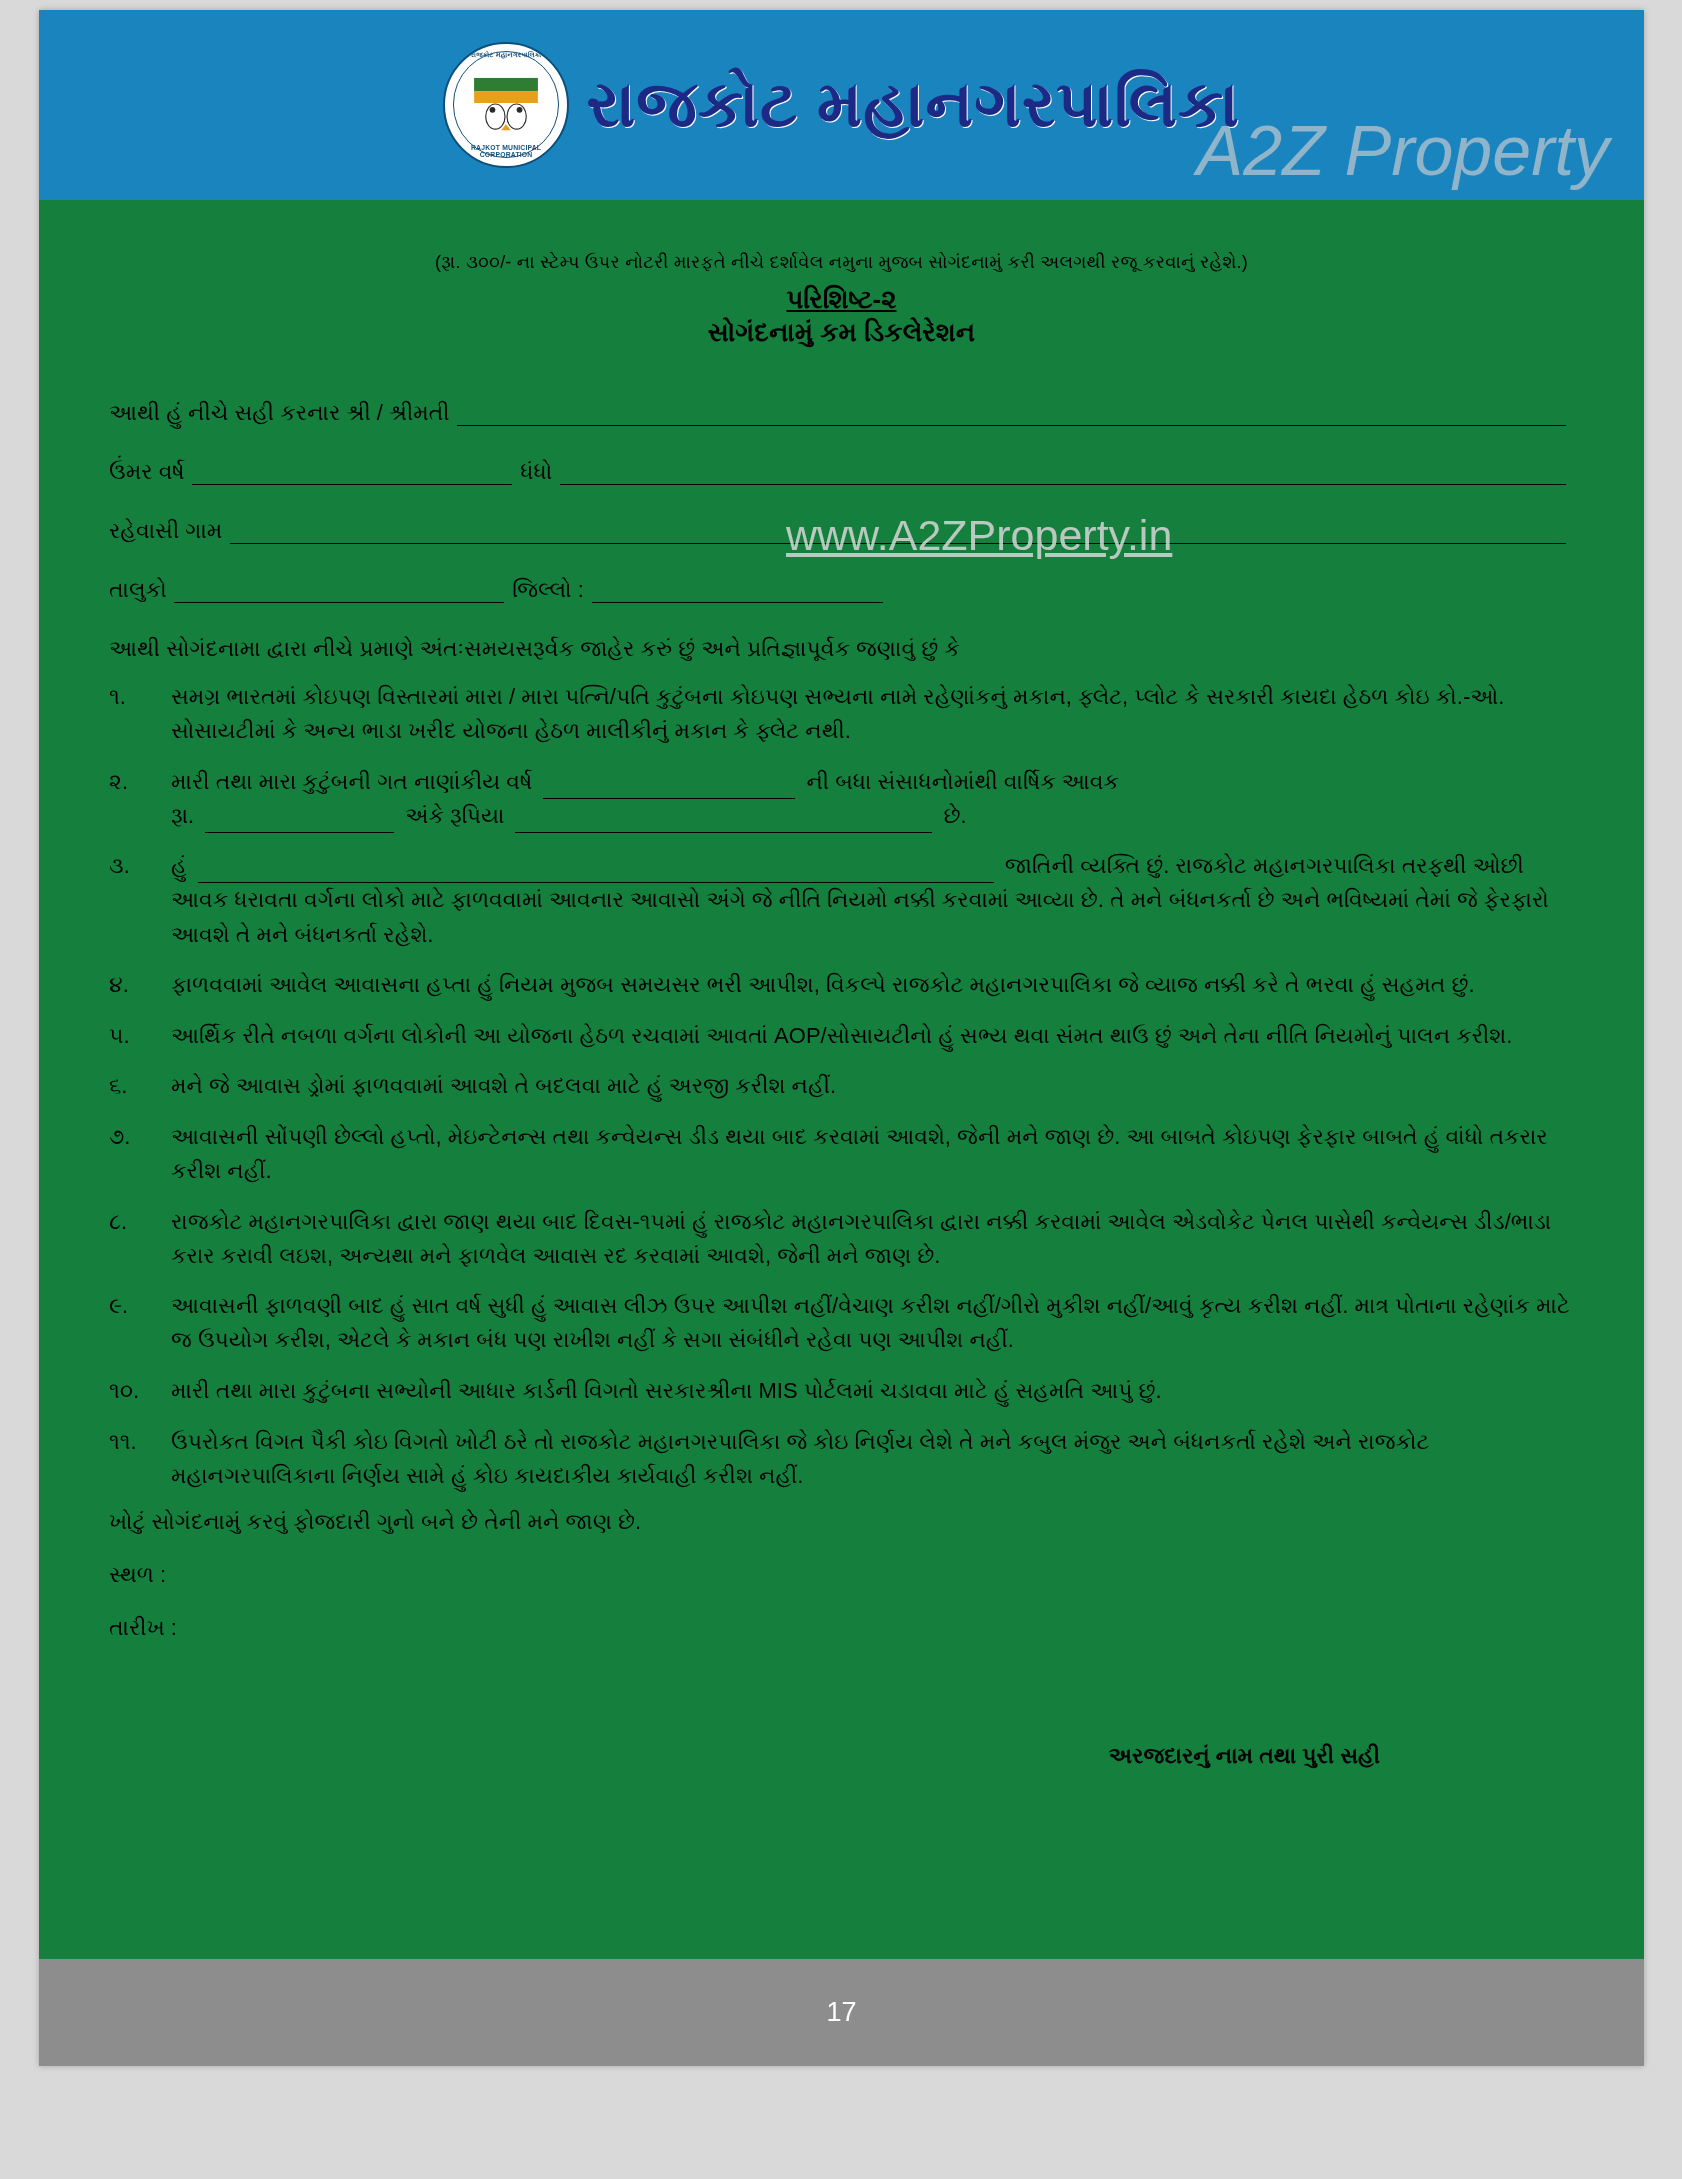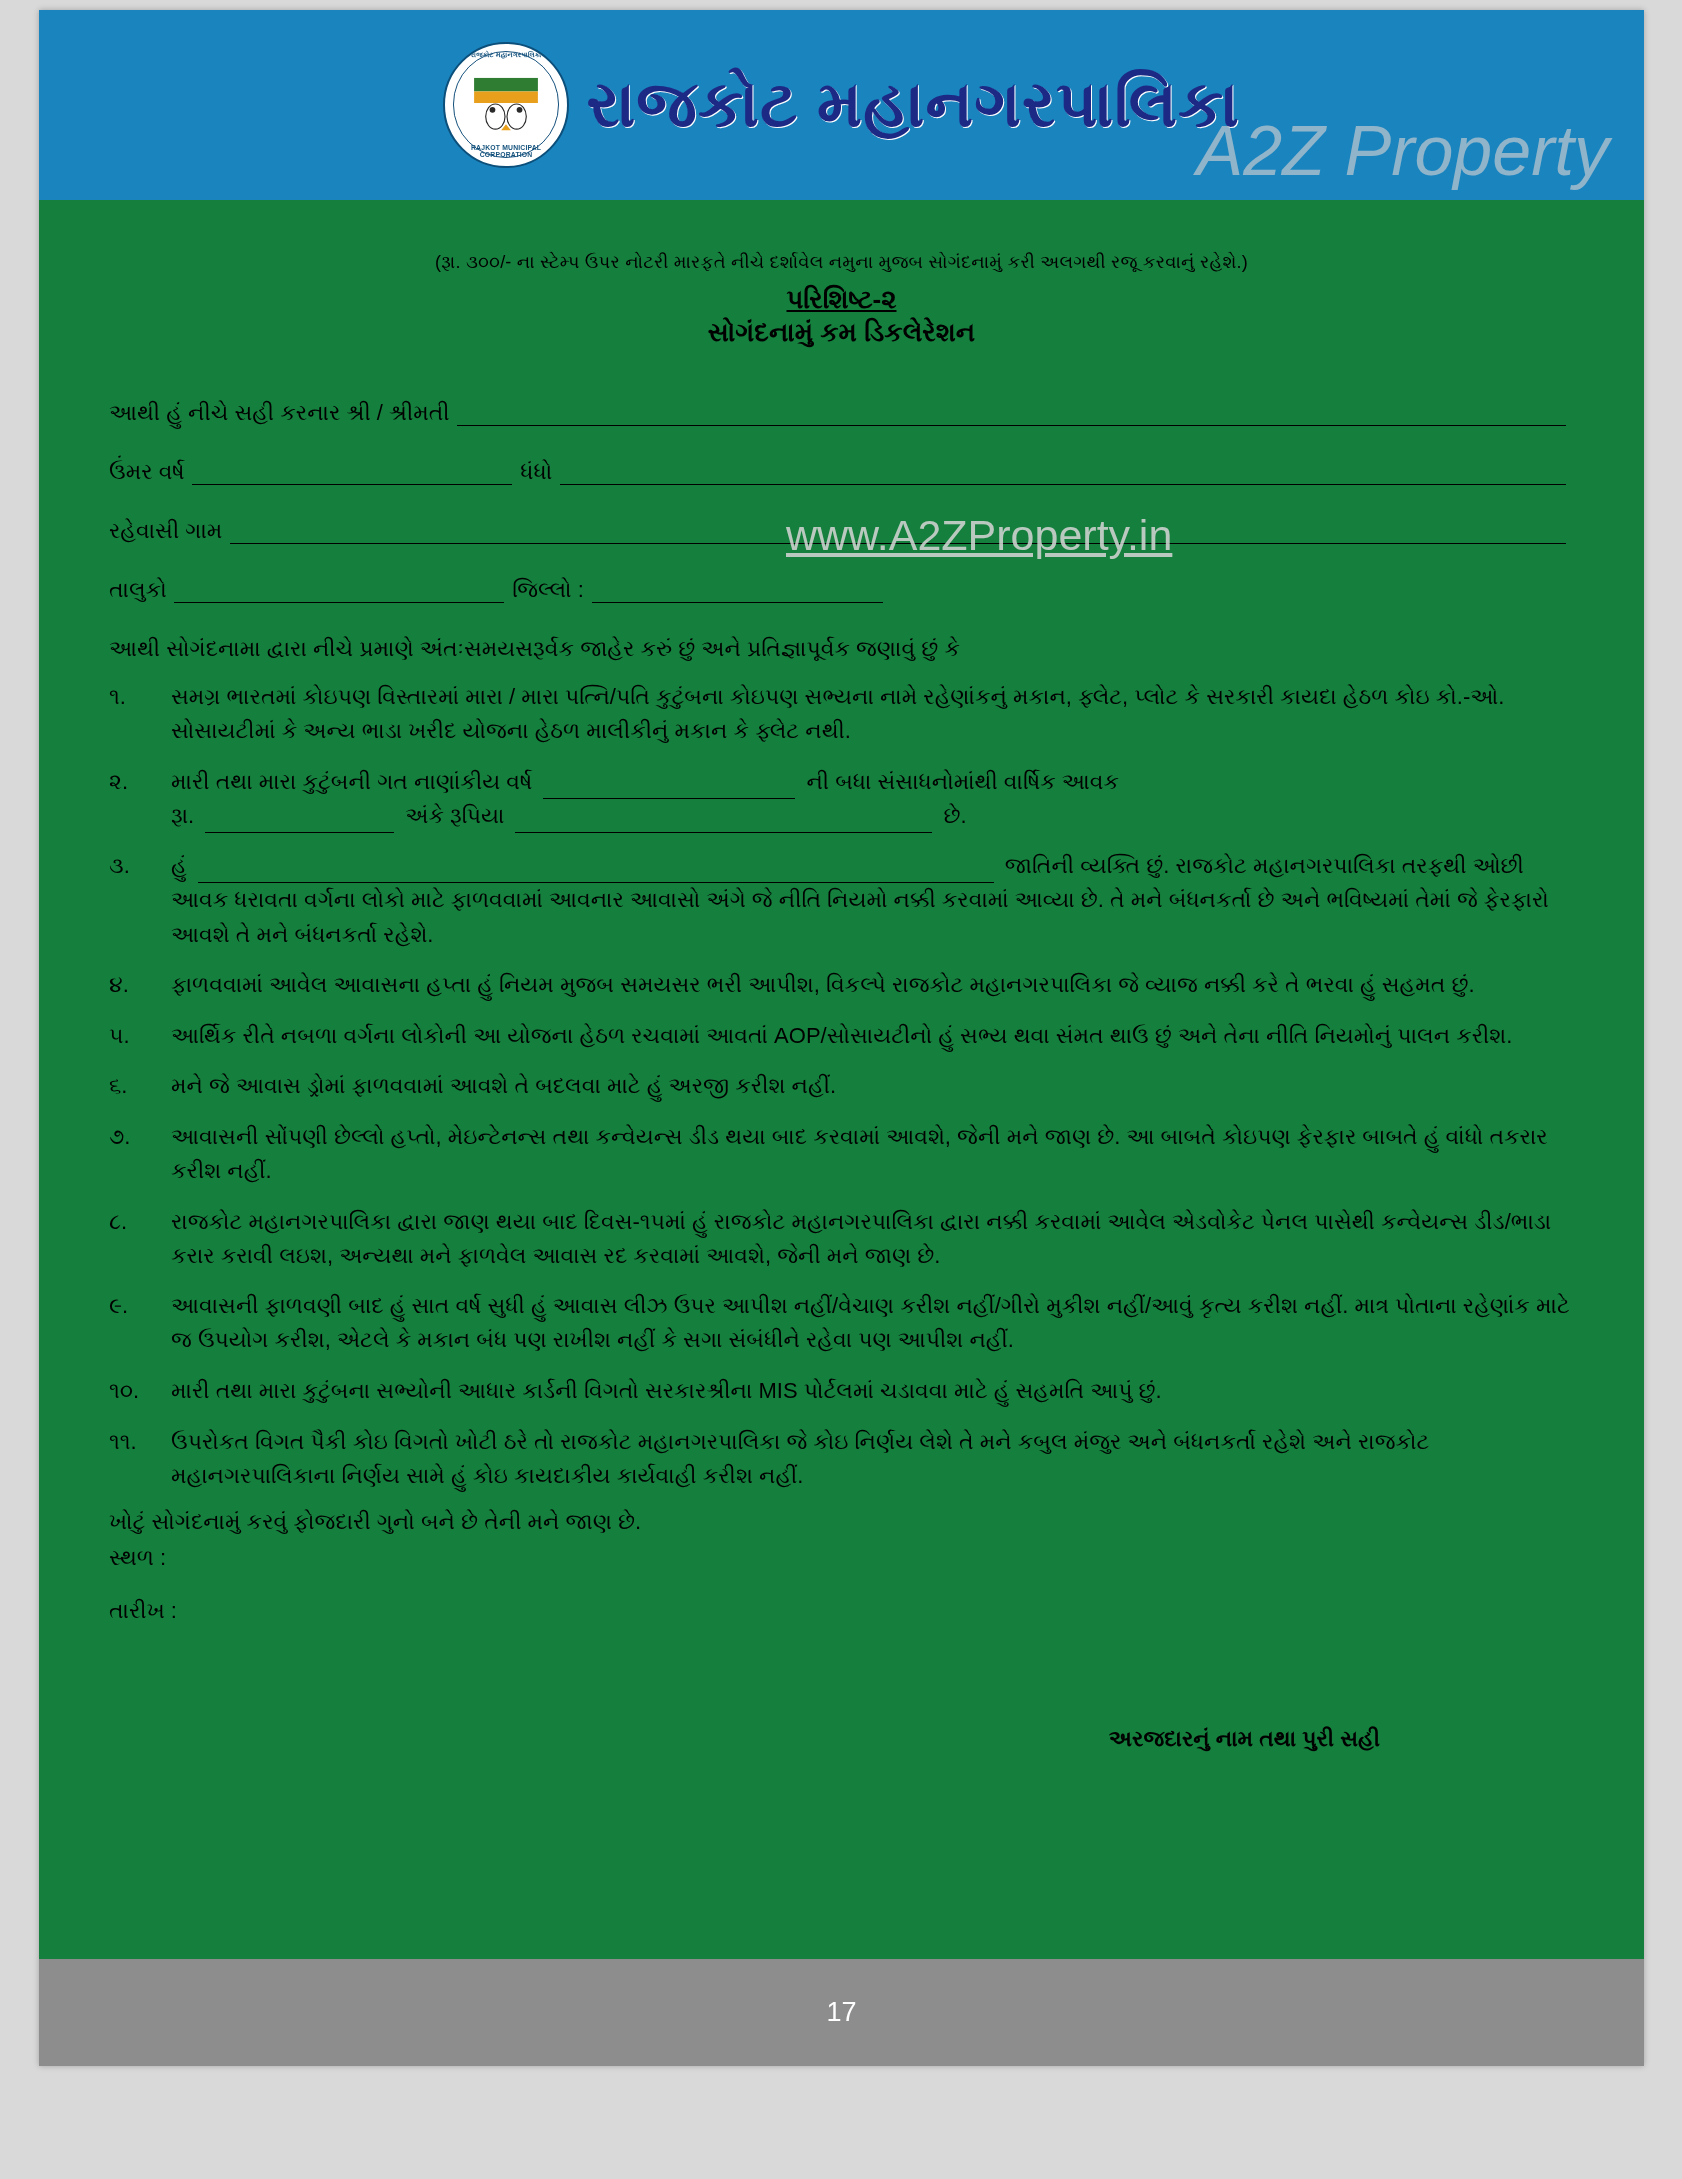--- a/index.html
+++ b/index.html
@@ -183,21 +183,21 @@
   }
   .b-260 { width: 252px; }
   .b-200 { width: 189px; }
   .b-430 { width: 417px; }
   .b-820 { width: 796px; }
   .closing {
     font-size: 22px;
     margin-top: 5.8px;
   }
   .sign-block {
-    margin-top: 10px;
+    margin-top: 27px;
     font-size: 22px;
   }
   .sign-block .row { margin-bottom: 27px; }
   .signature-caption {
     position: absolute;
     right: 194px;
     bottom: 5.8px;
     font-size: 22px;
     font-weight: bold;
   }

